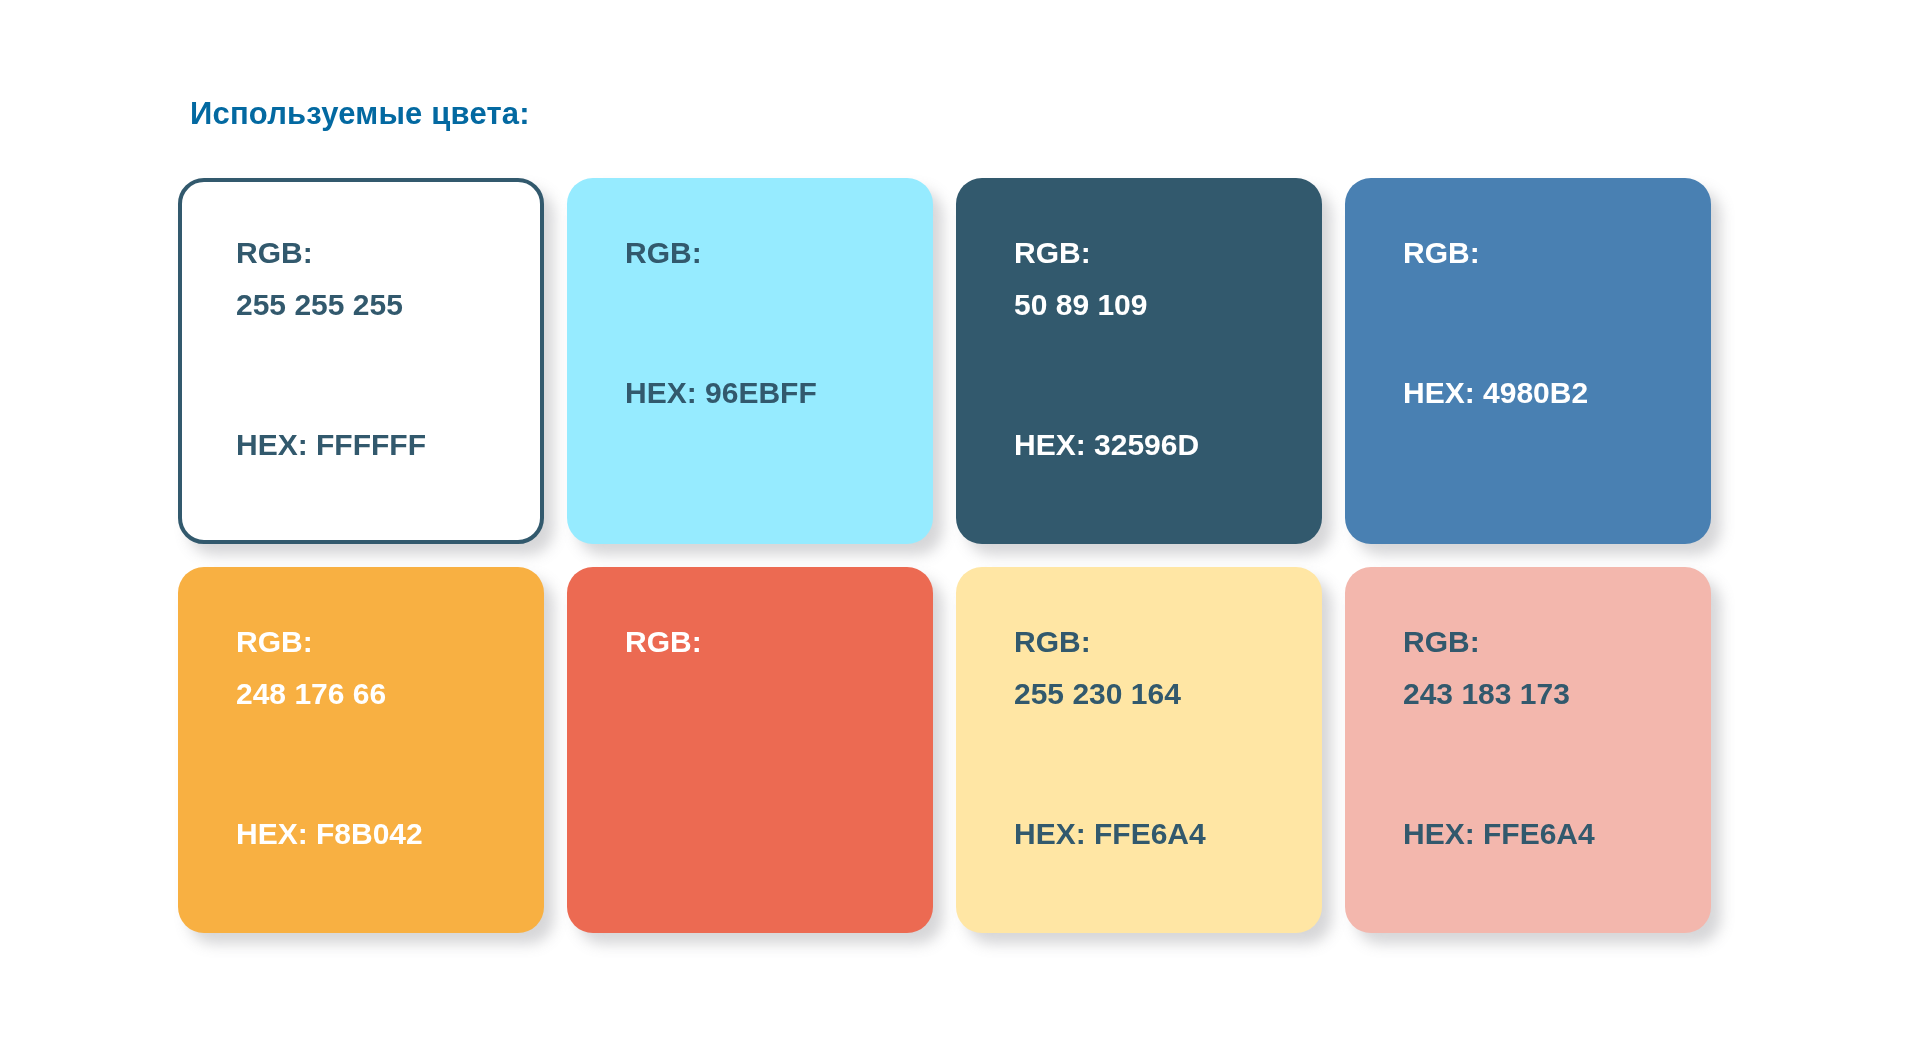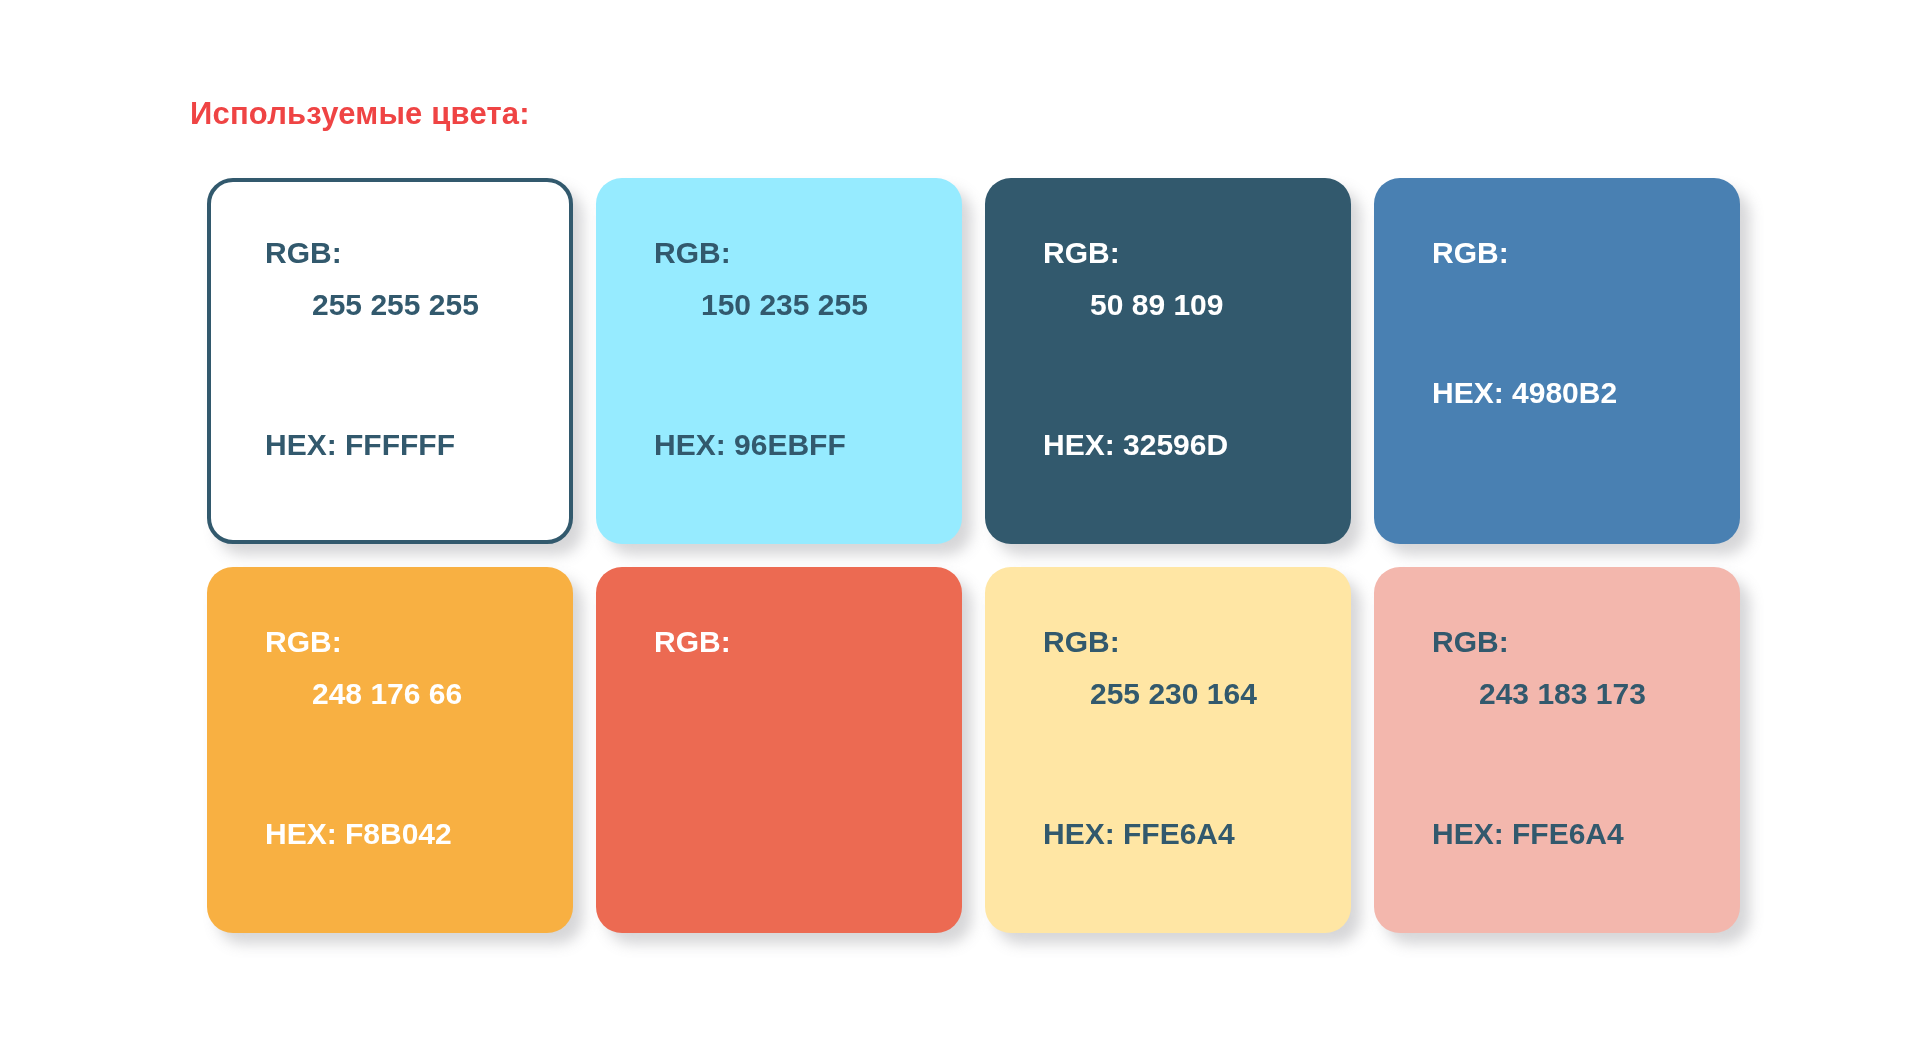--- a/index.html
+++ b/index.html
@@ -27,21 +27,21 @@
     top: 96px;
     font-size: 31px;
     font-weight: bold;
     color: #4980B2;
     letter-spacing: 0.2px;
     white-space: nowrap;
   }
 
   .swatch-grid {
     position: absolute;
-    left: 207px;
+    left: 178px;
     top: 178px;
     display: grid;
     grid-template-columns: repeat(4, 366px);
     grid-template-rows: repeat(2, 366px);
     column-gap: 32px;
     row-gap: 36px;
     gap: 23px;
   }
 
   .swatch-card {
@@ -65,43 +65,41 @@
     line-height: 1.0;
     white-space: nowrap;
   }
 
   .swatch-line.rgb-label {
     margin-bottom: 22px;
   }
 
   .swatch-line.rgb-values {
     margin-bottom: 0;
-    margin-left: 47px;
   }
 
   .swatch-line.hex-line {
     margin-top: 110px;
   }
 </style>
 </head>
 <body>
 
 <div class="page">
 
-  <div class="palette-title" style="color: #ef4444;">Используемые цвета:</div>
+  <div class="palette-title" style="color: #0369a1;">Используемые цвета:</div>
 
   <div class="swatch-grid">
       <div class="swatch-card outlined" style="background: rgb(255, 255, 255); color: rgb(50, 89, 109); border-color: rgb(50, 89, 109);">
         <div class="swatch-line rgb-label">RGB:</div>
         <div class="swatch-line rgb-values">255 255 255</div>
         <div class="swatch-line hex-line">HEX: FFFFFF</div>
       </div>
       <div class="swatch-card" style="background: rgb(150, 235, 255); color: rgb(50, 89, 109);">
         <div class="swatch-line rgb-label">RGB:</div>
-        <div class="swatch-line rgb-values">150 235 255</div>
         <div class="swatch-line hex-line">HEX: 96EBFF</div>
       </div>
       <div class="swatch-card" style="background: rgb(50, 89, 109); color: rgb(255, 255, 255);">
         <div class="swatch-line rgb-label">RGB:</div>
         <div class="swatch-line rgb-values">50 89 109</div>
         <div class="swatch-line hex-line">HEX: 32596D</div>
       </div>
       <div class="swatch-card" style="background: rgb(73, 128, 178); color: rgb(255, 255, 255);">
         <div class="swatch-line rgb-label">RGB:</div>
         <div class="swatch-line hex-line">HEX: 4980B2</div>

